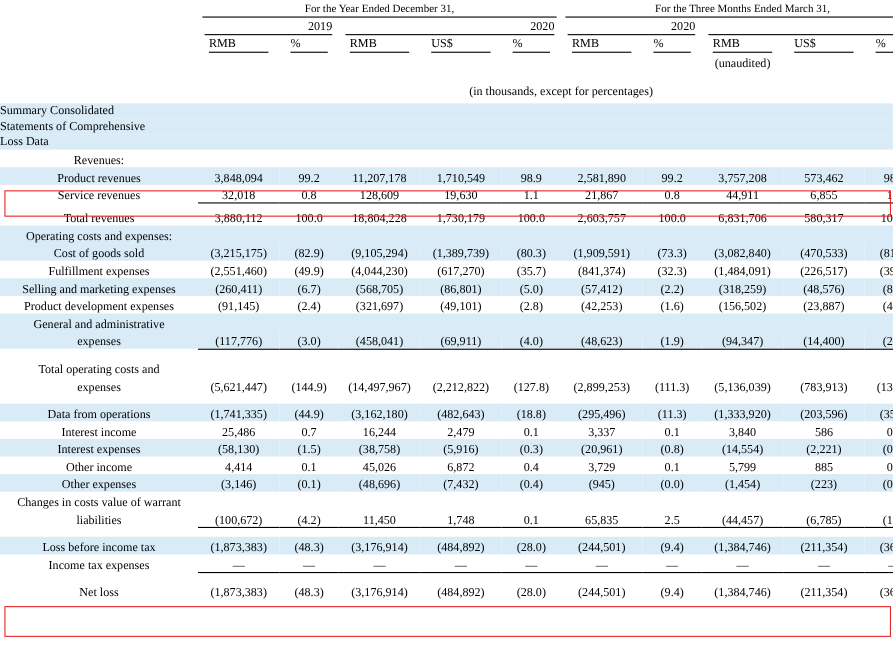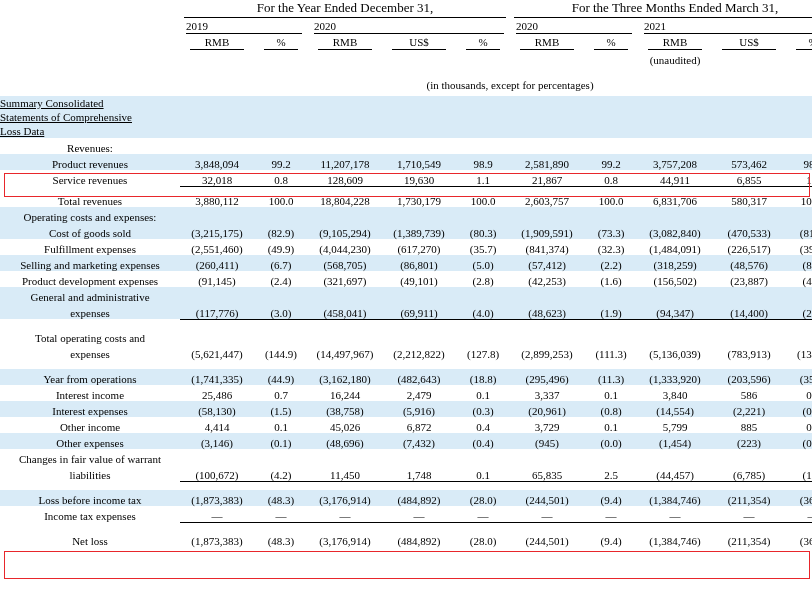--- a/index.html
+++ b/index.html
@@ -47,39 +47,39 @@
     padding-right: 6px;
   }
   .row-h { height: 16px; }
 
   .band { background: #d9ebf7; }
 
   .bold { font-weight: bold; }
 
   .hdr-group {
     text-align: center;
-    font-size: 13px;
+    font-size: 10px;
   }
   .hdr-group .inner {
     border-bottom: 1px solid #000;
     display: block;
     margin: 0 4px;
     padding-bottom: 1px;
   }
   .hdr-year {
-    text-align: left;
+    text-align: right;
   }
   .hdr-year .inner {
     border-bottom: 1px solid #000;
     display: block;
     margin: 0 6px;
     padding-bottom: 1px;
   }
   .hdr-unit {
-    text-align: center;
+    text-align: left;
     margin-top: 40px;
   }
   .hdr-unit .inner {
     border-bottom: 1px solid #000;
     display: block;
     margin: 0 10px;
     padding-bottom: 1px;
   }
   .center { text-align: center; }
 
@@ -107,21 +107,20 @@
   #redbox-net-loss {
     left: 4px;
     top: 551px;
     width: 804px;
     height: 26px;
   }
   .title-block {
     font-weight: bold;
     line-height: 14px;
     padding-left: 6px;
-    text-decoration: underline;
   }
 </style>
 </head>
 <body>
 
 <div id="sheet">
 
   <table class="fin">
     <colgroup>
       <col class="c-label">
@@ -379,21 +378,21 @@
       <td class="num">(5,136,039)</td>
       <td class="num">(783,913)</td>
       <td class="num">(135.1)</td>
     </tr>
 
     <tr class="spacer8">
           <td colspan="11"></td>
         </tr>
 
     <tr class="row-h bold band">
-      <td class="lbl">Year from operations</td>
+      <td class="lbl">Data from operations</td>
       <td class="num">(1,741,335)</td>
       <td class="num">(44.9)</td>
       <td class="num">(3,162,180)</td>
       <td class="num">(482,643)</td>
       <td class="num">(18.8)</td>
       <td class="num">(295,496)</td>
       <td class="num">(11.3)</td>
       <td class="num">(1,333,920)</td>
       <td class="num">(203,596)</td>
       <td class="num">(35.1)</td>
@@ -449,21 +448,21 @@
       <td class="num">(7,432)</td>
       <td class="num">(0.4)</td>
       <td class="num">(945)</td>
       <td class="num">(0.0)</td>
       <td class="num">(1,454)</td>
       <td class="num">(223)</td>
       <td class="num">(0.0)</td>
     </tr>
 
     <tr class="row-h">
-      <td class="lbl">Changes in fair value of warrant</td>
+      <td class="lbl">Changes in costs value of warrant</td>
       <td colspan="10"></td>
     </tr>
     <tr class="row-h">
       <td class="lbl indent">liabilities</td>
       <td class="num uline">(100,672)</td>
       <td class="num uline">(4.2)</td>
       <td class="num uline">11,450</td>
       <td class="num uline">1,748</td>
       <td class="num uline">0.1</td>
       <td class="num uline">65,835</td>

